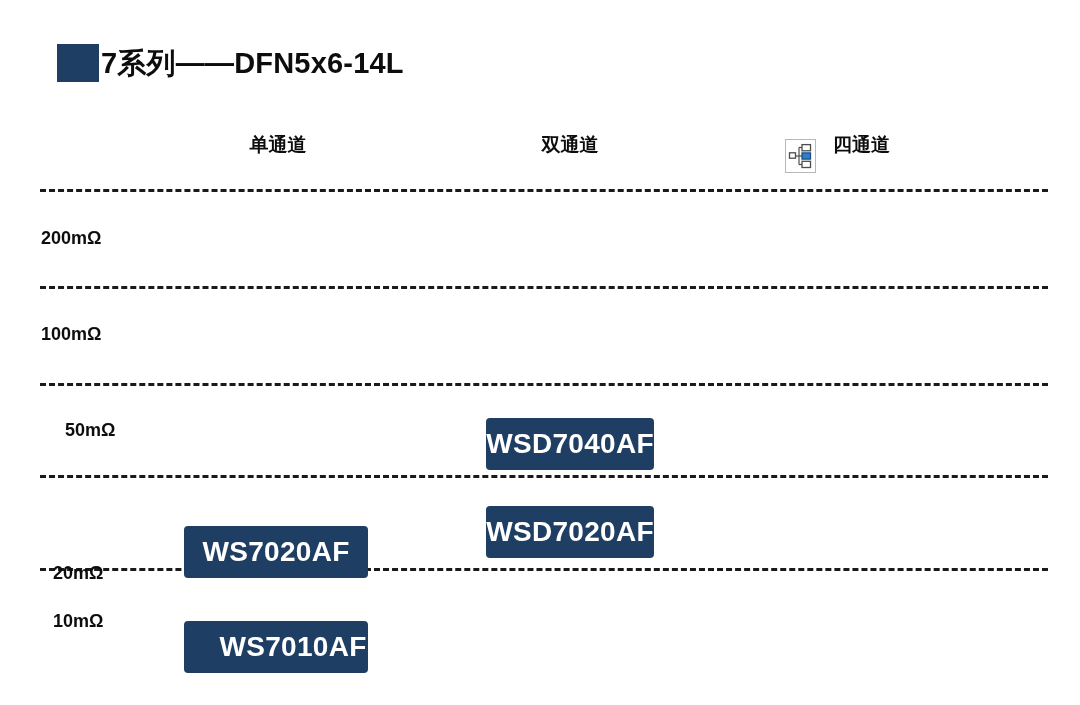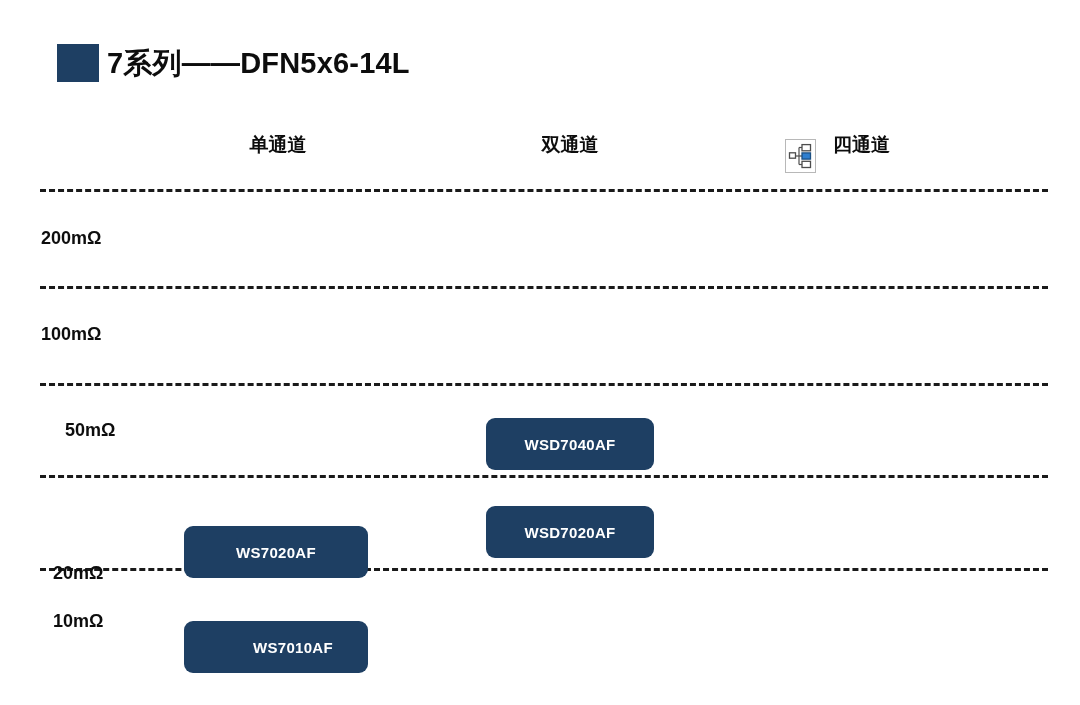--- a/index.html
+++ b/index.html
@@ -15,21 +15,21 @@
     position: relative;
   }
 
   
   .title-row {
     position: absolute;
     left: 57px;
     top: 44px;
     display: flex;
     align-items: center;
-    gap: 8px;
+    gap: 2px;
   }
   .title-bullet {
     width: 42px;
     height: 38px;
     background: #1e3f63;
     flex: 0 0 auto;
   }
   .title-text {
     font-size: 29px;
     font-weight: bold;
@@ -94,22 +94,22 @@
     font-weight: bold;
     color: #0d0d0d;
     white-space: nowrap;
   }
 
   
   .badge {
     position: absolute;
     background: #1e3f63;
     color: #ffffff;
-    border-radius: 9px;
-    font-size: 15px;
+    border-radius: 4px;
+    font-size: 28px;
     font-weight: bold;
     display: flex;
     align-items: center;
     justify-content: center;
     letter-spacing: 0.3px;
     box-sizing: border-box;
     height: 52px;
   }
   .badge.col1 { left: 184px; width: 184px; margin-top: 20px; }
   .badge.col2 { left: 486px; width: 168px; }

